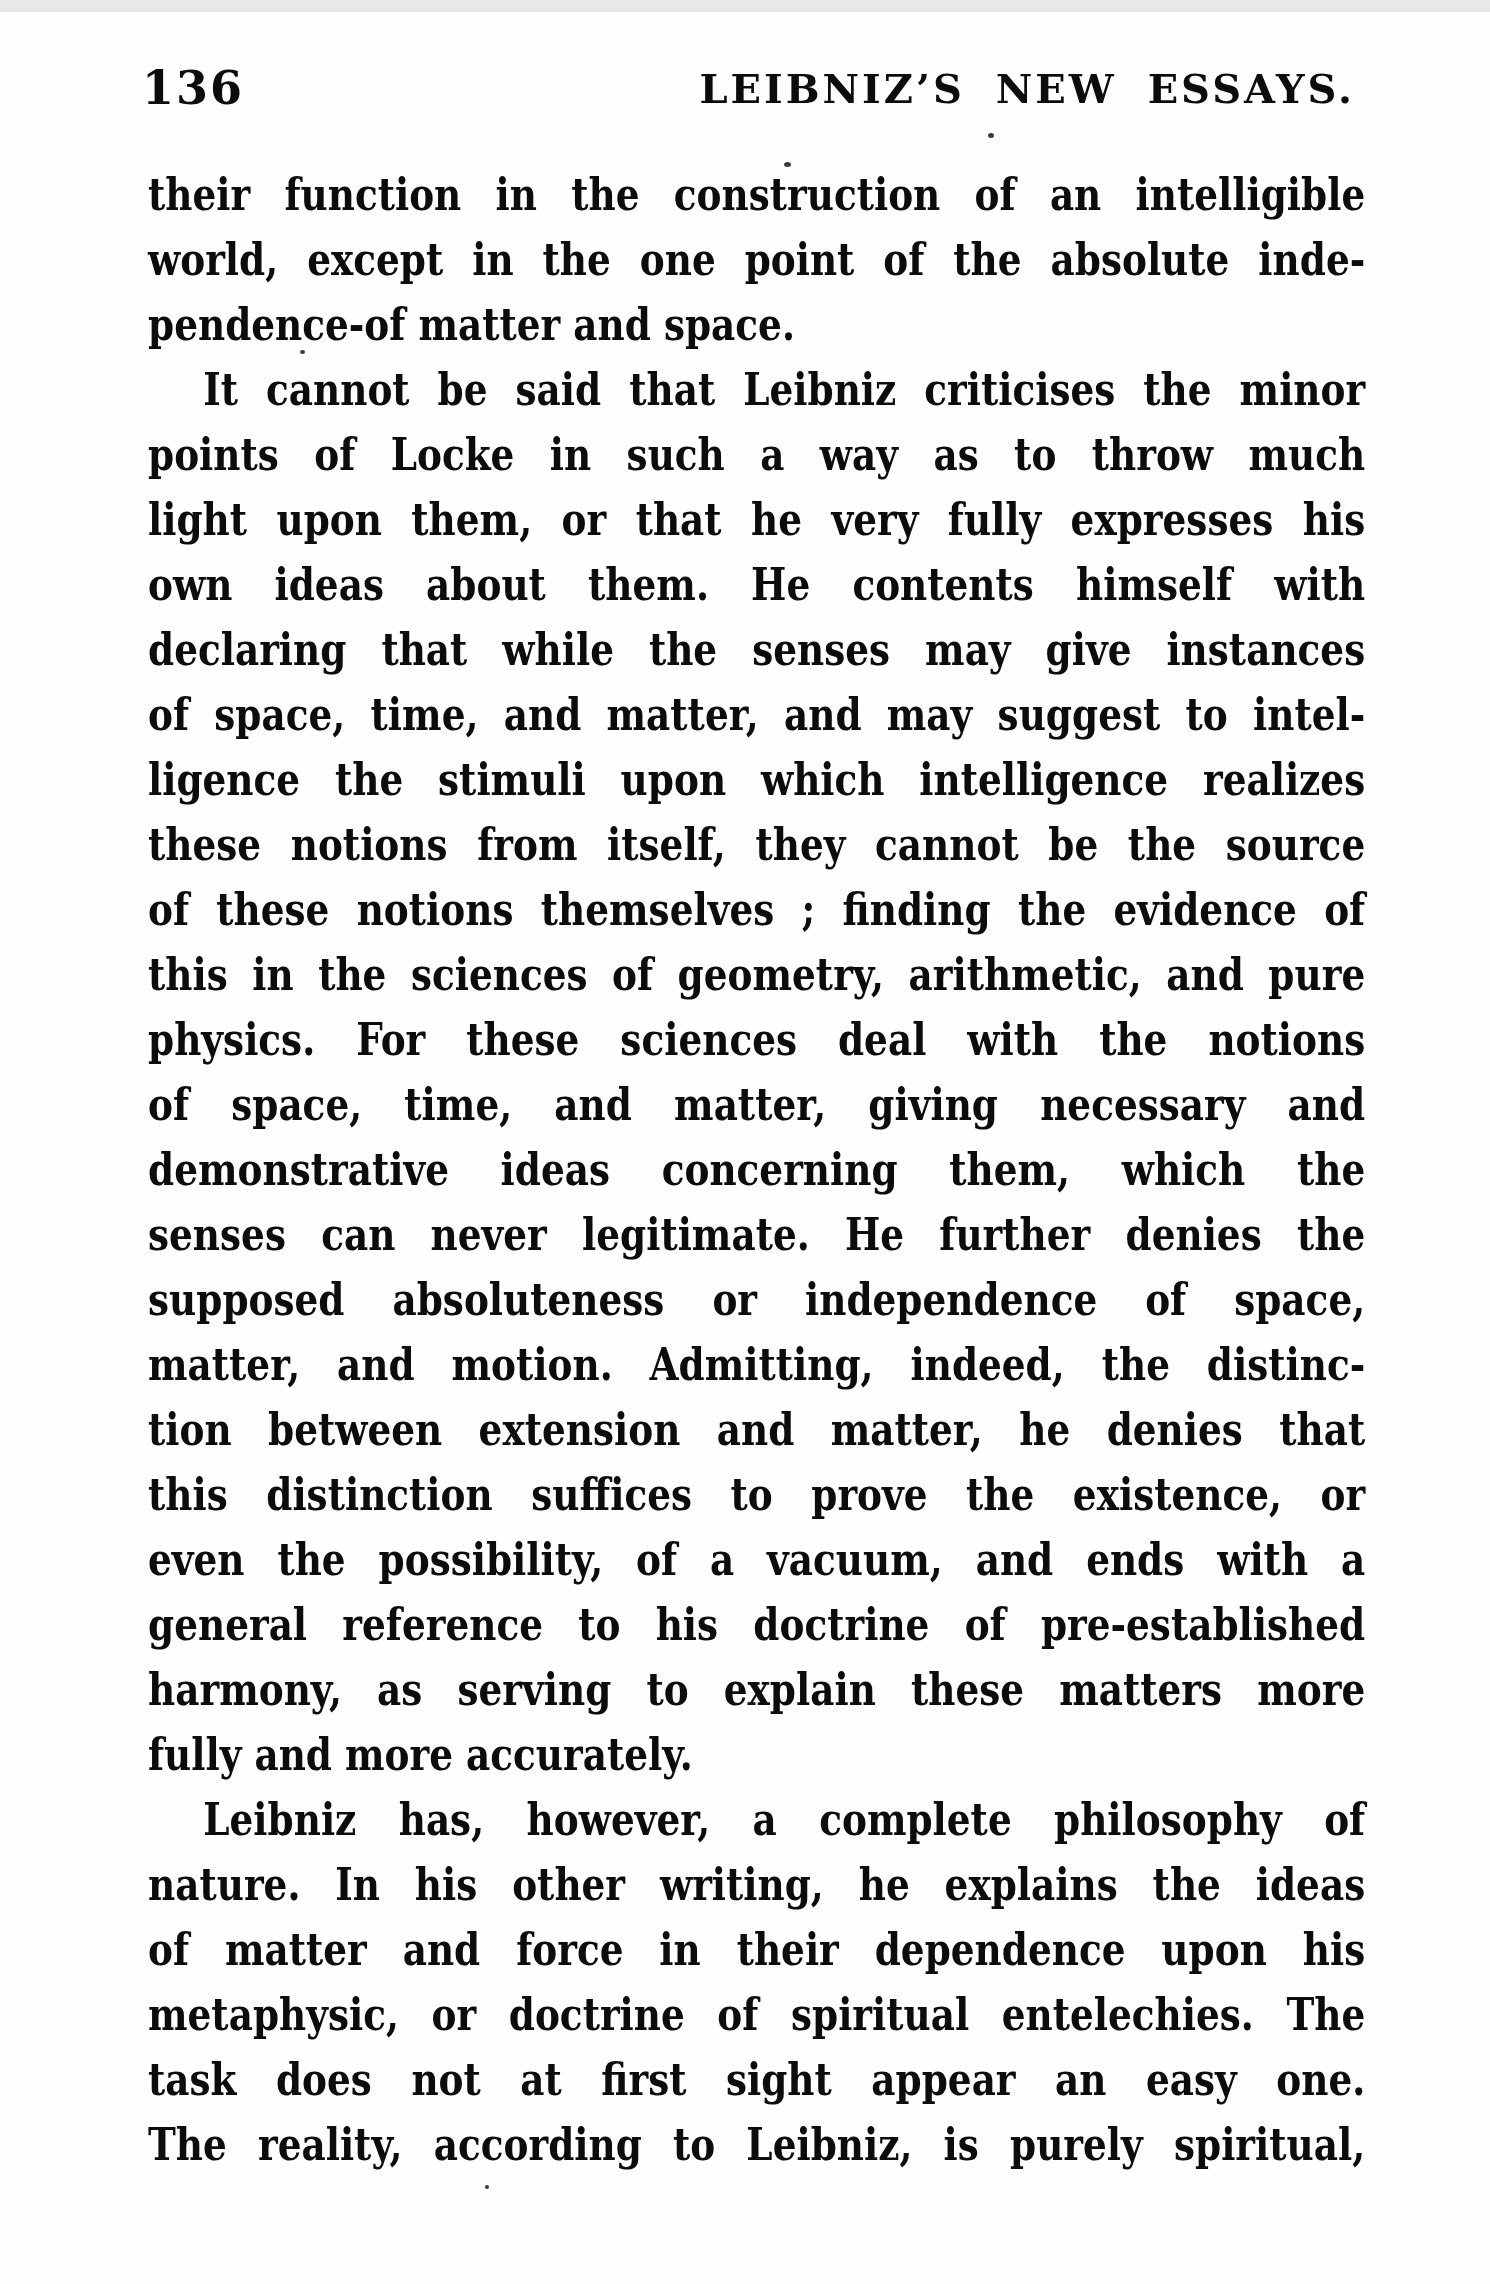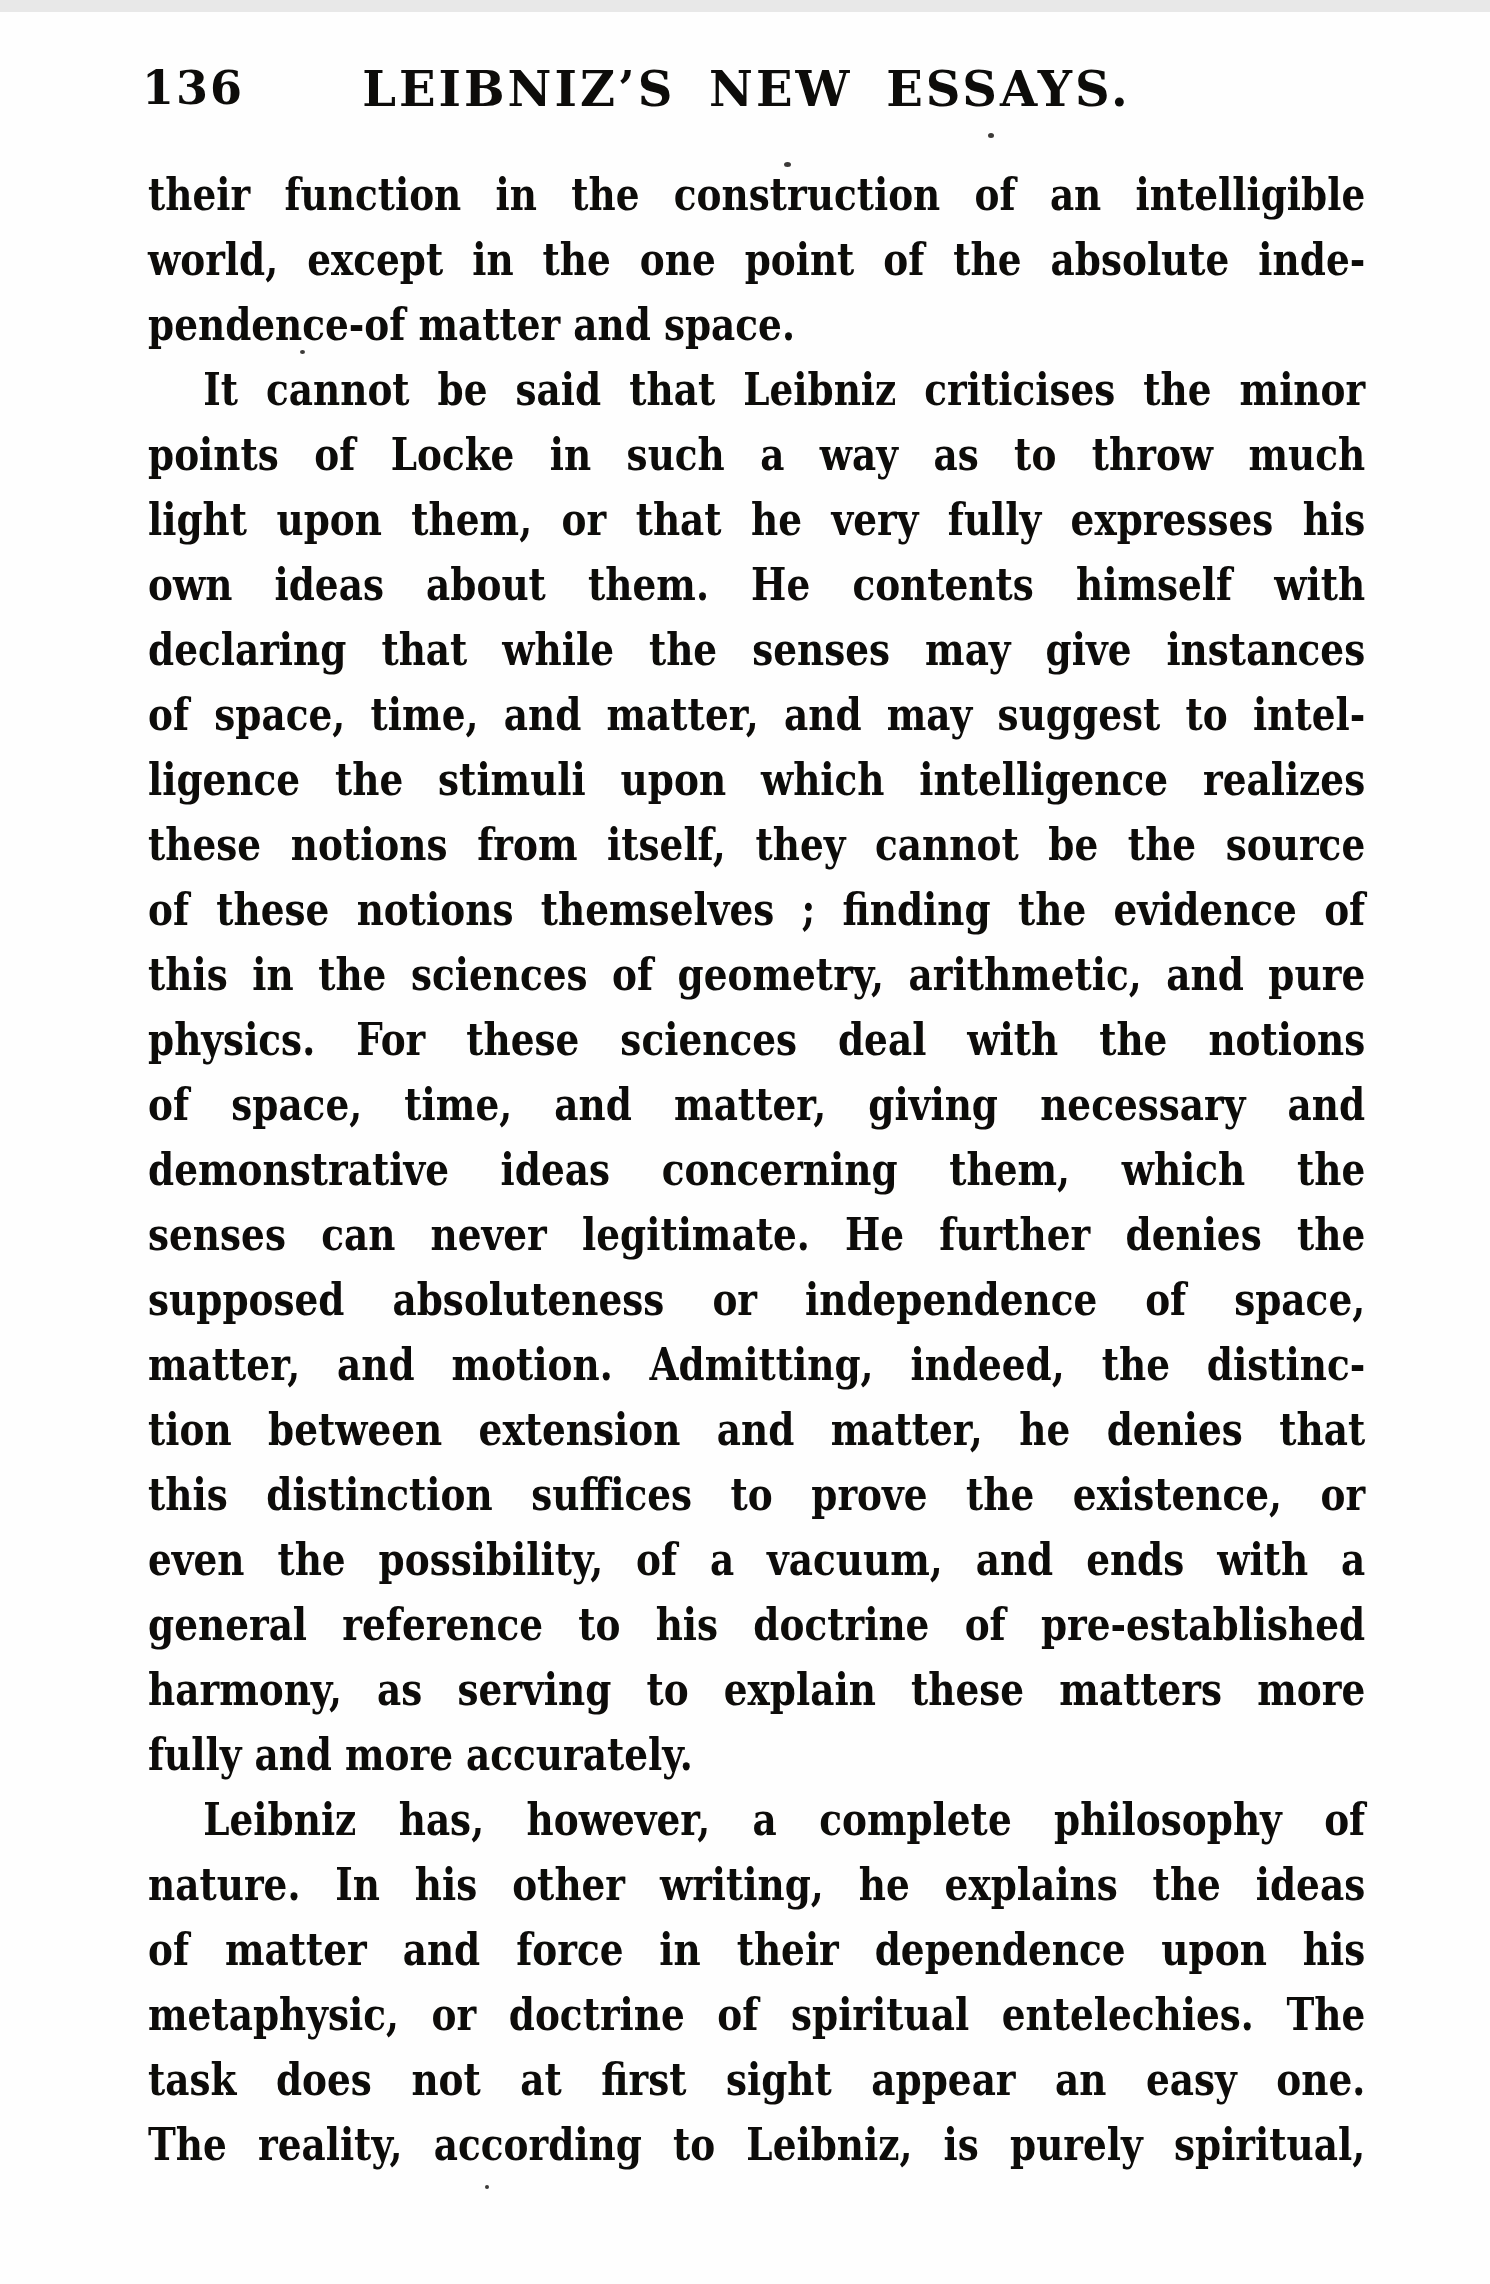--- a/index.html
+++ b/index.html
@@ -32,22 +32,22 @@
     font-size: 46px;
     line-height: 48px;
     font-weight: 700;
     letter-spacing: 2px;
   }
   .running-title {
     position: absolute;
     left: 0;
     right: 0;
     top: 2px;
-    text-align: center;
-    font-size: 48px;
+    text-align: right;
+    font-size: 40px;
     line-height: 46px;
     font-weight: 700;
     letter-spacing: 3px;
     word-spacing: 14px;
     white-space: nowrap;
   }
   
   .body-text {
     position: absolute;
     left: 148px;

